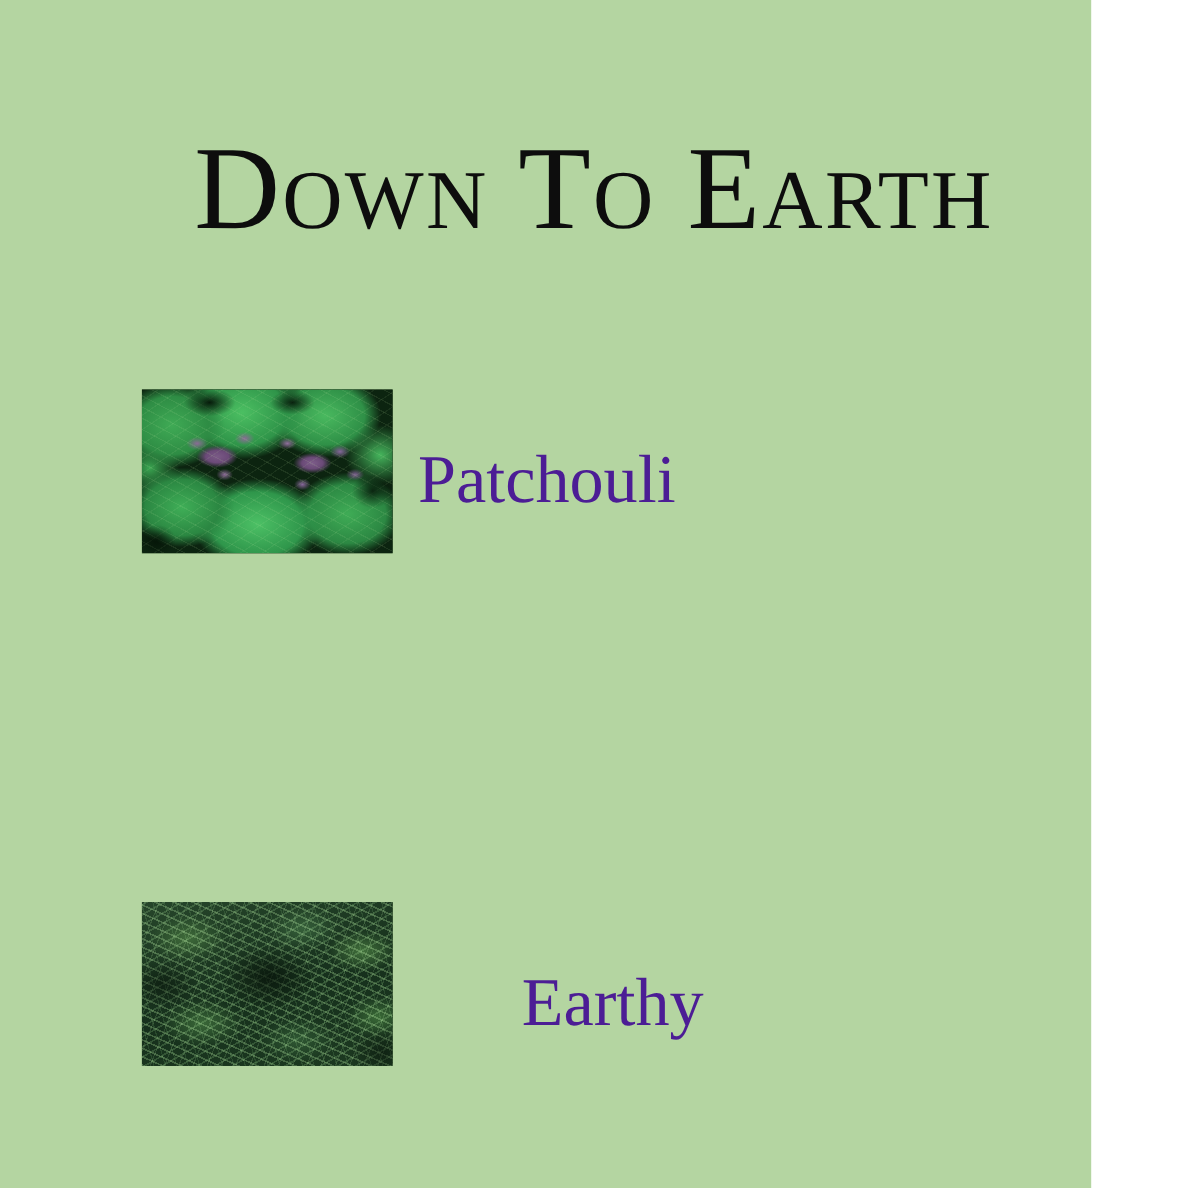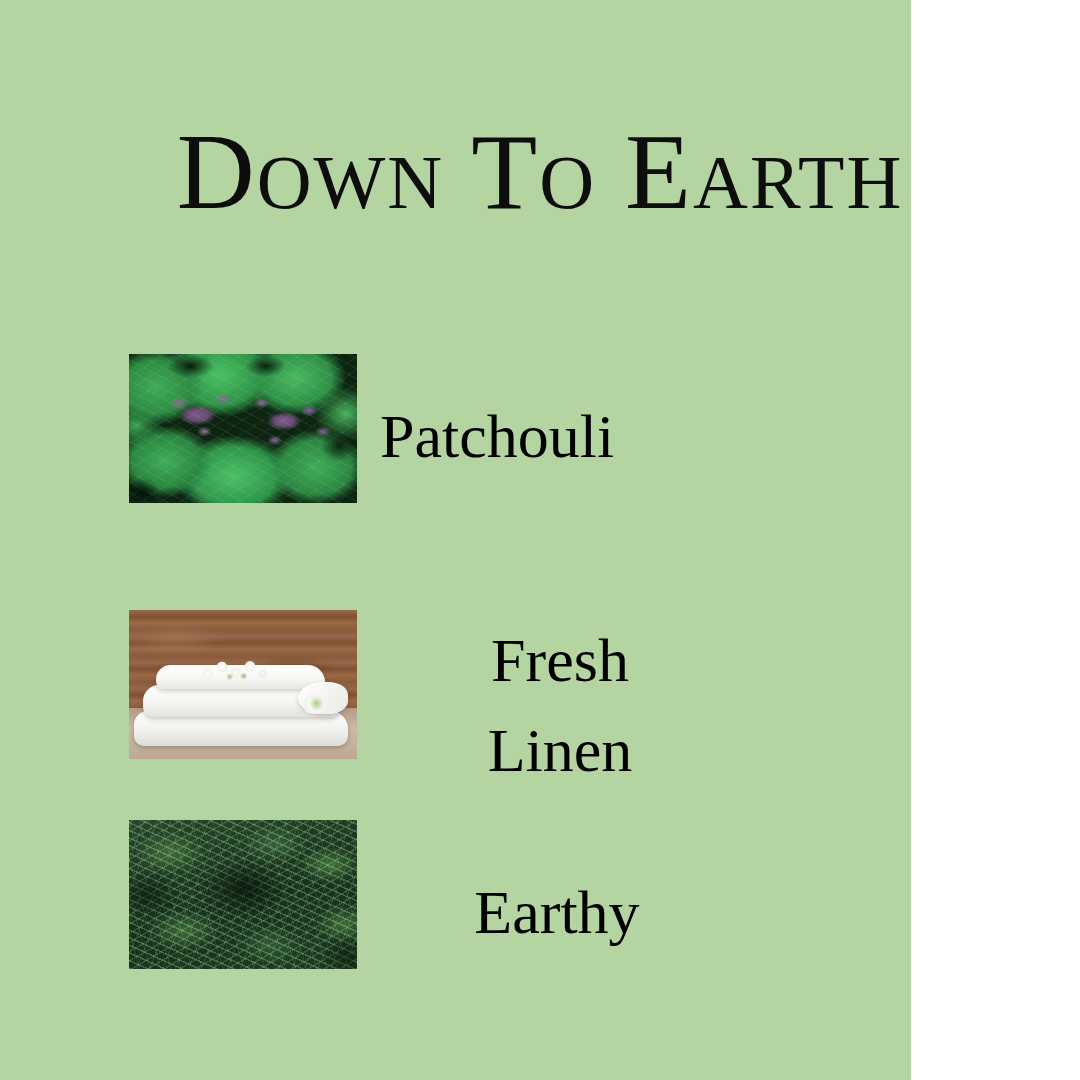--- a/index.html
+++ b/index.html
@@ -7,21 +7,21 @@
     padding: 0;
   }
   body {
     width: 1080px;
     height: 1080px;
     overflow: hidden;
     font-family: "Liberation Serif", "DejaVu Serif", serif;
   }
   .canvas {
     position: relative;
-    width: 911px;
+    width: 992px;
     height: 1080px;
     background: #b4d5a1;
   }
 
   
   .title {
     position: absolute;
     left: 0;
     top: 118px;
     width: 1080px;
@@ -52,21 +52,21 @@
     left: 129px;
     top: 0;
     width: 228px;
     height: 149px;
     overflow: hidden;
     background: #1d3a18;
   }
 
   .label {
     position: absolute;
-    color: #000000;
+    color: #4c1d95;
     font-family: "Liberation Serif", "DejaVu Serif", serif;
     font-weight: 400;
     font-size: 62px;
     line-height: 1.45;
     text-align: center;
     white-space: pre-line;
   }
   .label-1 {
     left: 380px;
     top: 38px;
@@ -272,36 +272,20 @@
   <div class="row row-1">
     <div class="thumb">
       <div class="photo-patchouli">
         <div class="veins"></div>
         <div class="dark"></div>
       </div>
     </div>
     <div class="label label-1">Patchouli</div>
   </div>
 
-  <div class="row row-2">
-    <div class="thumb">
-      <div class="photo-linen">
-        <div class="wood"></div>
-        <div class="counter"></div>
-        <div class="stack-bottom"></div>
-        <div class="stack-mid"></div>
-        <div class="stack-top"></div>
-        <div class="roll"></div>
-        <div class="flowers"></div>
-        <div class="flower-small"></div>
-      </div>
-    </div>
-    <div class="label label-2">Fresh
-Linen</div>
-  </div>
 
   <div class="row row-3">
     <div class="thumb">
       <div class="photo-fern">
         <div class="fronds"></div>
         <div class="shade"></div>
       </div>
     </div>
     <div class="label label-3">Earthy</div>
   </div>

